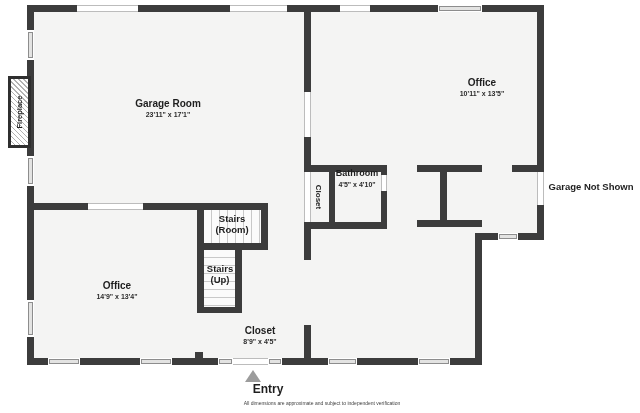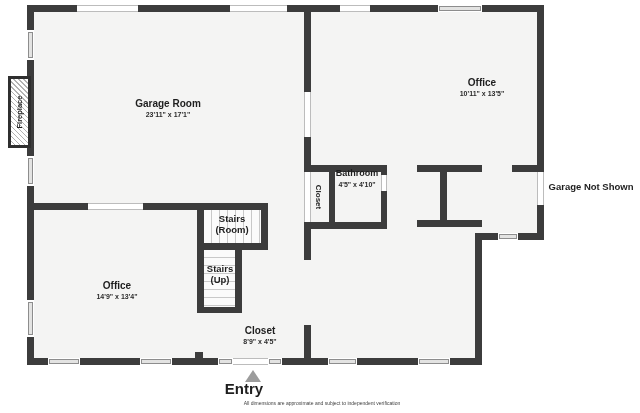--- a/index.html
+++ b/index.html
@@ -145,17 +145,17 @@
     <div>(Room)</div>
   </div>
   <div class="small-label" style="left:220px;top:264px">
     <div>Stairs</div>
     <div>(Up)</div>
   </div>
 
   <div class="small-label" style="left:591px;top:182px">Garage Not Shown</div>
 
   <div class="entry-arrow" style="left:245px;top:370px"></div>
-  <div class="small-label" style="left:244px;top:384px;font-size:15px">Entry</div>
+  <div class="small-label" style="left:268px;top:384px;font-size:12px">Entry</div>
 
   <div class="footer-note" style="left:322px;top:400px">All dimensions are approximate and subject to independent verification</div>
 
 </div>
 
 </body></html>

